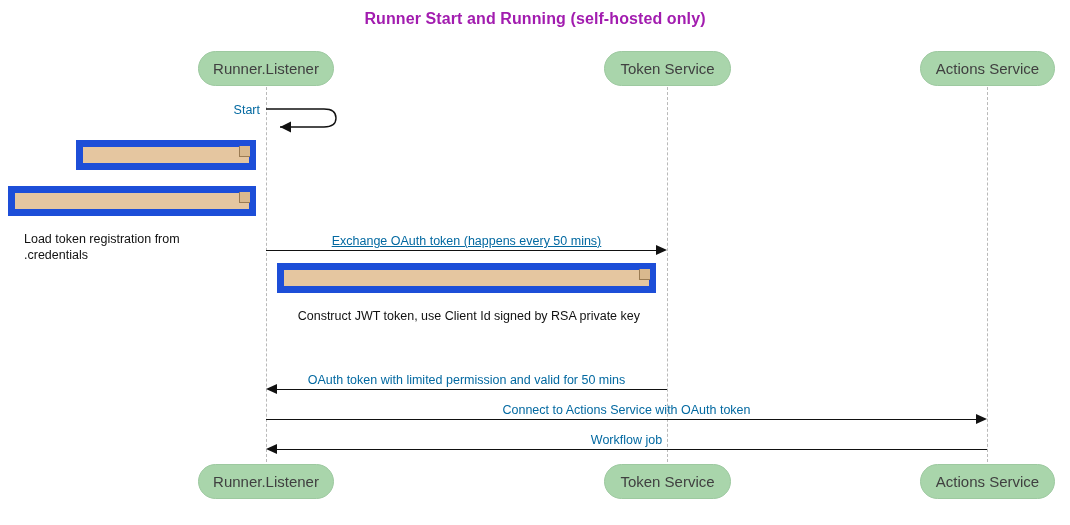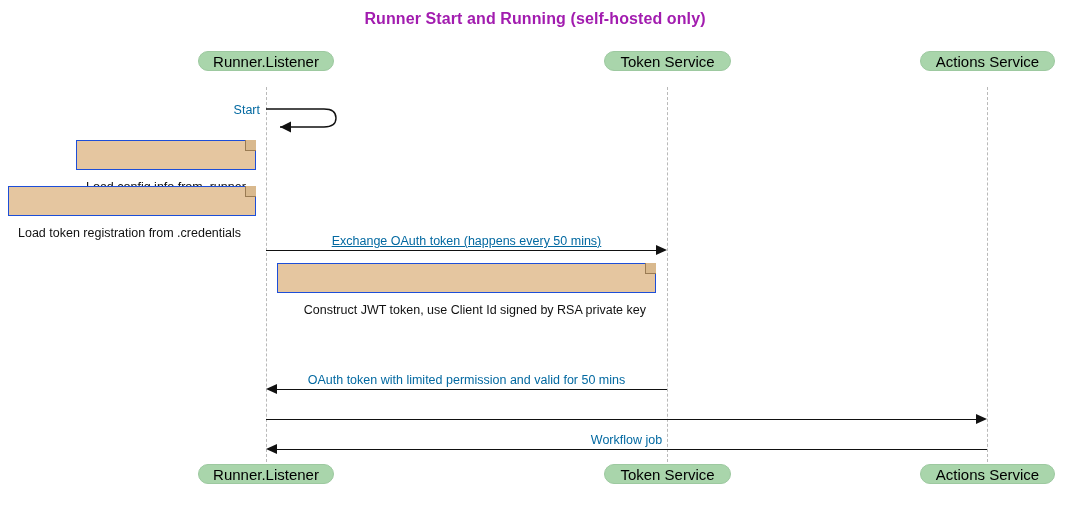--- a/index.html
+++ b/index.html
@@ -30,35 +30,35 @@
     color: #a21caf;
     letter-spacing: 0.1px;
   }
   .lifeline {
     position: absolute;
     width: 0;
     border-left: 1px dashed #b9b9b9;
   }
   .actor {
     position: absolute;
-    height: 20px;
+    height: 35px;
     border-radius: 18px;
     background: #a9d5ab;
     border: 1px solid #9dc9a0;
     display: flex;
     align-items: center;
     justify-content: center;
     font-size: 15px;
-    color: #000000;
+    color: #404040;
     box-sizing: border-box;
   }
   .note {
     position: absolute;
     background: #e5c6a0;
-    border: 1px solid #1d4ed8;
+    border: 7px solid #1d4ed8;
     box-sizing: border-box;
     font-size: 12.5px;
     color: #111111;
     padding: 6px 9px;
     line-height: 16px;
     white-space: pre-line;
   }
   .note .fold {
     position: absolute;
     top: -1px;
@@ -152,20 +152,21 @@
   <div class="note" style="left:277px; top:263px; width:379px; height:30px;text-align:right;">
     <span class="fold"></span>
     <span>Construct JWT token, use Client Id signed by RSA private key</span>
   </div>
 
 
   <div class="msg-label" style="left:266px; top:373px; width:401px;">OAuth token with limited permission and valid for 50 mins</div>
   <div class="msg-line" style="left:277px; top:389px; width:390px;"></div>
   <div class="arrow-head left" style="left:266px; top:384px;"></div>
 
+  <div class="msg-label" style="left:266px; top:403px; width:721px;">Connect to Actions Service with OAuth token</div>
   <div class="msg-line" style="left:266px; top:419px; width:710px;"></div>
   <div class="arrow-head right" style="left:976px; top:414px;"></div>
 
   <div class="msg-label" style="left:266px; top:433px; width:721px;">Workflow job</div>
   <div class="msg-line" style="left:277px; top:449px; width:710px;"></div>
   <div class="arrow-head left" style="left:266px; top:444px;"></div>
 
   <div class="actor" style="left:198px; top:464px; width:136px;">
     <span>Runner.Listener</span>
   </div>

